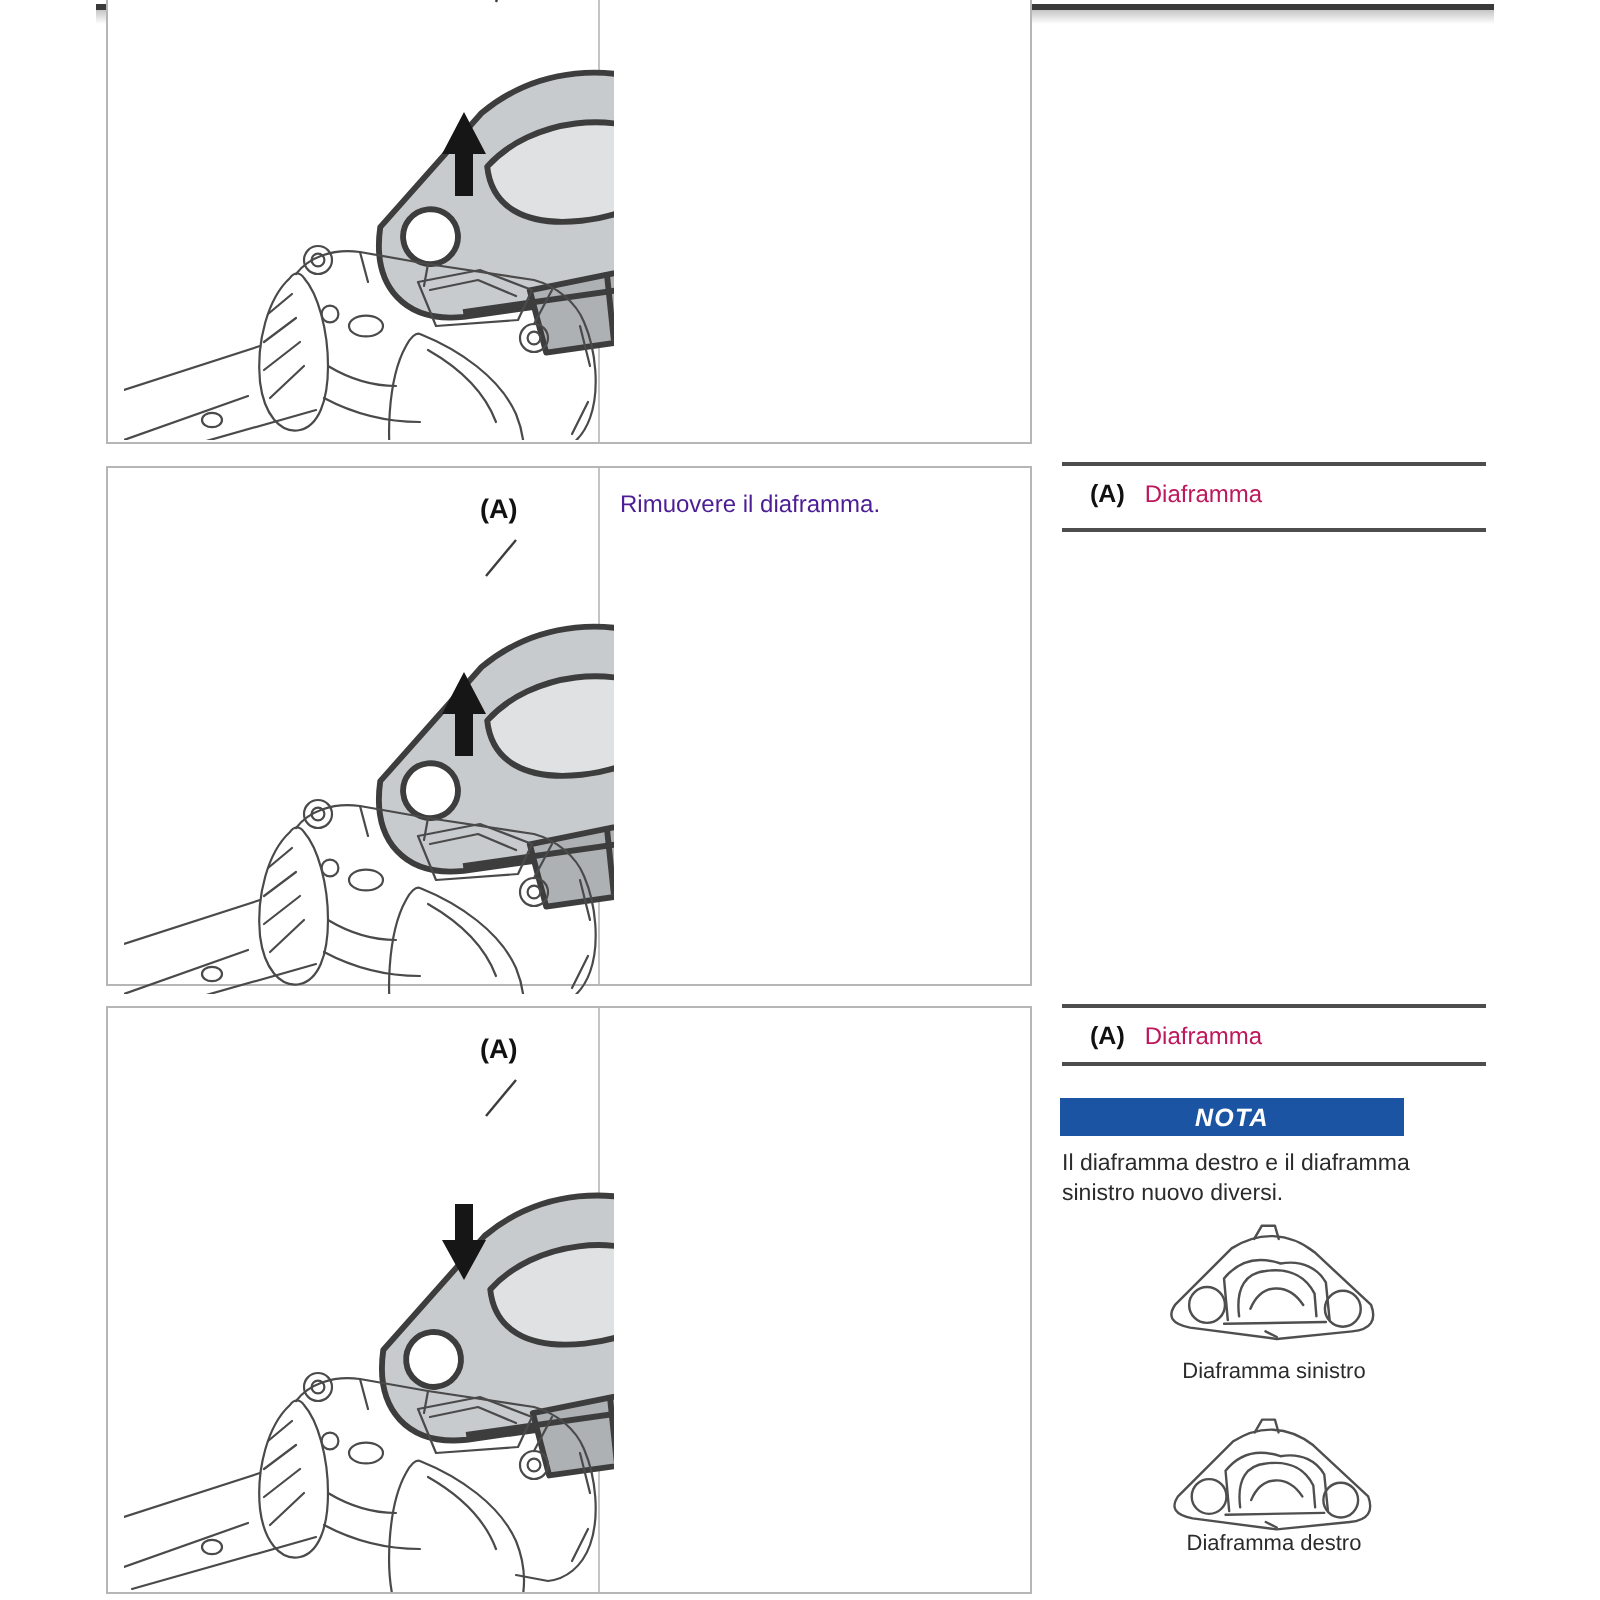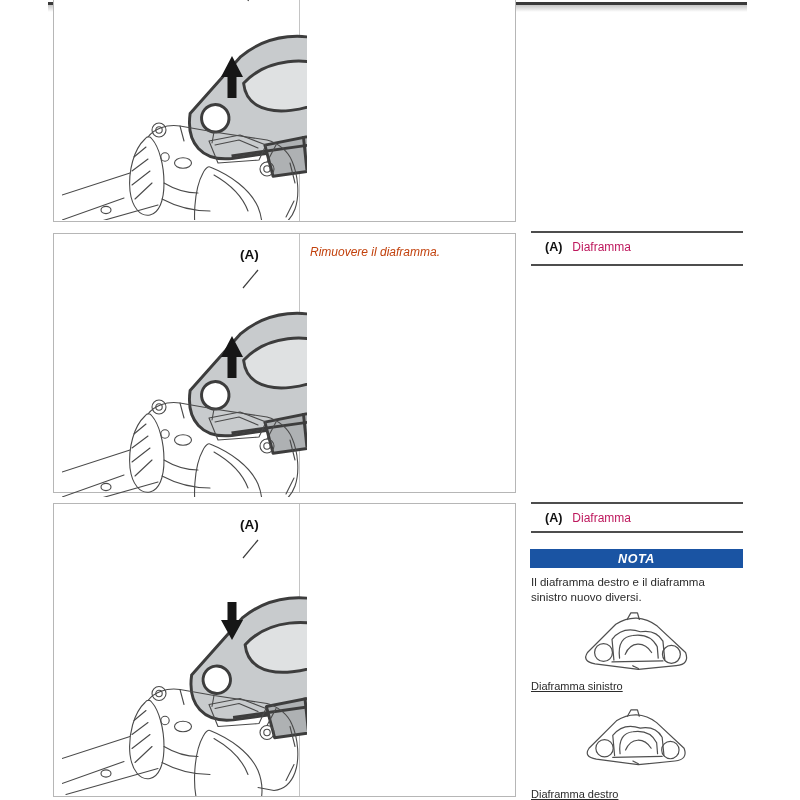--- a/index.html
+++ b/index.html
@@ -21,32 +21,32 @@
     background:linear-gradient(to bottom,rgba(90,90,90,.35),rgba(255,255,255,0));}
   
   .panel{border:1px solid var(--panel-border);background:#fff;}
   .panel-1{left:53px;top:-48px;width:463px;height:270px;}
   .panel-2{left:53px;top:233px;width:463px;height:260px;}
   .panel-3{left:53px;top:503px;width:463px;height:294px;}
   .panel .divider{position:absolute;left:245px;top:0;bottom:0;width:1px;background:#c4c4c4;}
   .illo{position:absolute;left:8px;width:245px;height:255px;overflow:hidden;}
   .illo svg{display:block;}
   .callout{position:absolute;font-weight:bold;font-size:13.5px;color:#111;}
-  .instruction{position:absolute;left:256px;top:10px;width:195px;font-size:12px;line-height:1.35;color:#c2410c;font-style:italic;}
+  .instruction{position:absolute;left:256px;top:10px;width:195px;font-size:12px;line-height:1.35;color:#4c1d95;}
   
   .legend-rule{left:531px;width:212px;height:2px;background:var(--legend-rule);}
   .legend-row{left:545px;width:198px;display:flex;align-items:baseline;gap:10px;}
   .legend-key{font-weight:bold;font-size:12.5px;color:#111;}
   .legend-label{font-size:12px;color:#be185d;}
-  .note-banner{left:530px;top:549px;width:213px;height:19px;background:var(--note-banner);
+  .note-banner{left:530px;top:549px;width:172px;height:19px;background:var(--note-banner);
     display:flex;align-items:center;justify-content:center;}
   .note-title{color:#ffffff;font-weight:bold;font-style:italic;font-size:12.5px;letter-spacing:.6px;}
   .note-body{left:531px;top:575px;width:211px;font-size:11.5px;line-height:1.32;color:#2b2b2b;}
   .fig{left:575px;width:124px;}
-  .fig-caption{left:531px;width:212px;text-align:left;font-size:11px;color:#2b2b2b;text-decoration:underline;}
+  .fig-caption{left:531px;width:212px;text-align:center;font-size:11px;color:#2b2b2b;}
   .hidden-defs{position:absolute;width:0;height:0;overflow:hidden;}
 </style>
 </head>
 <body>
 
 <svg class="hidden-defs" aria-hidden="true">
   <defs>
     <symbol id="sym-lever" viewBox="0 0 245 155">
       <g fill="none" stroke="#4a4a4a" stroke-width="1.1" stroke-linejoin="round" stroke-linecap="round">
         <path d="M86,14 C92,6 104,1 118,3 L152,9 L205,17 C216,20 226,28 230,38 C236,52 238,72 233,86 C229,97 221,103 212,104 L196,101"></path>
@@ -170,13 +170,13 @@
     <use href="#sym-gasket"></use>
   </svg>
 </div>
 <div class="abs fig-caption" style="top:680px;">Diaframma sinistro</div>
 
 <div class="abs fig" style="top:708px;">
   <svg width="124" height="64" viewBox="0 0 125 70">
     <use href="#sym-gasket"></use>
   </svg>
 </div>
-<div class="abs fig-caption" style="top:766px;margin-top:22px;">Diaframma destro</div>
+<div class="abs fig-caption" style="top:766px;">Diaframma destro</div>
 
 </body></html>

